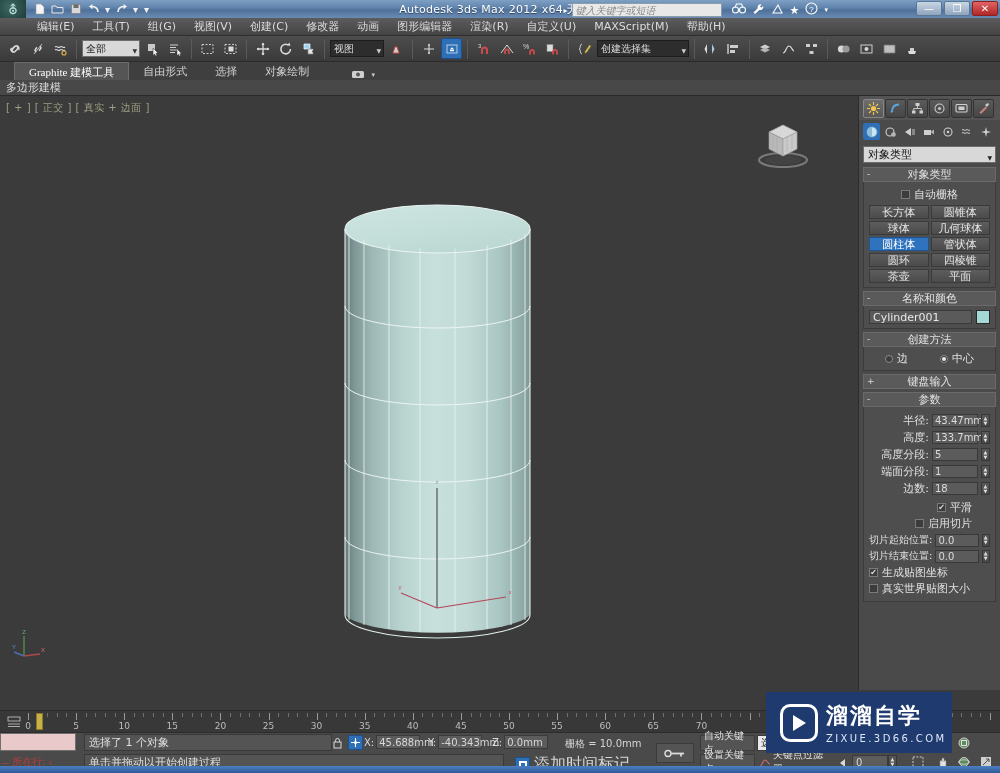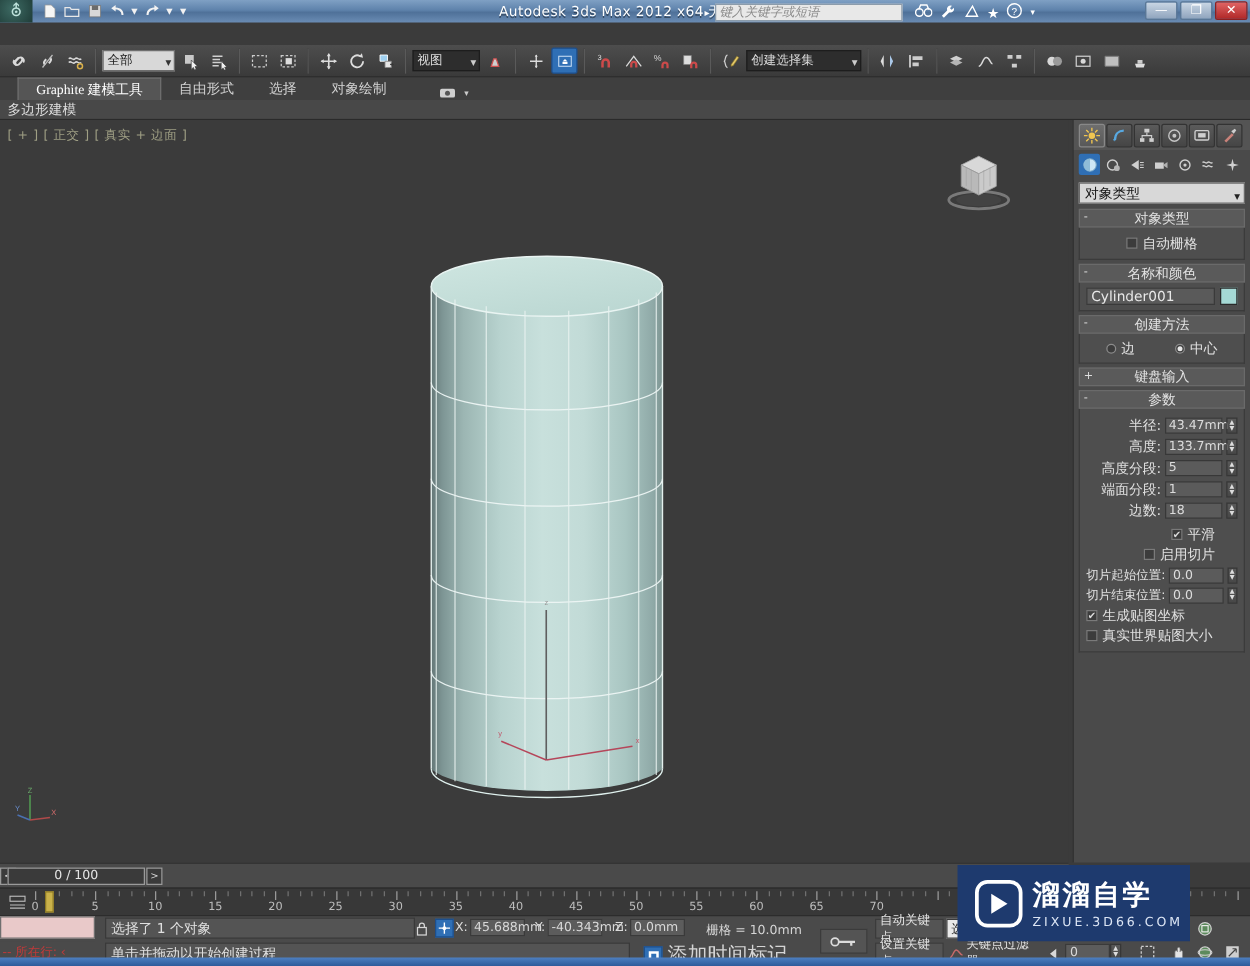--- a/index.html
+++ b/index.html
@@ -398,20 +398,34 @@
         <span style="font-size:7px">▾</span>
       </div>
     </div>
     <div class="wincontrols">
       <div class="wc">—</div>
       <div class="wc">❐</div>
       <div class="wc close">✕</div>
     </div>
   </div>
 
+  <div class="menubar">
+    <div class="menuitem">编辑(E)</div>
+    <div class="menuitem">工具(T)</div>
+    <div class="menuitem">组(G)</div>
+    <div class="menuitem">视图(V)</div>
+    <div class="menuitem">创建(C)</div>
+    <div class="menuitem">修改器</div>
+    <div class="menuitem">动画</div>
+    <div class="menuitem">图形编辑器</div>
+    <div class="menuitem">渲染(R)</div>
+    <div class="menuitem">自定义(U)</div>
+    <div class="menuitem">MAXScript(M)</div>
+    <div class="menuitem">帮助(H)</div>
+  </div>
 
   <div class="toolbar">
     <div class="tbtn">
       <svg width="16" height="14" viewBox="0 0 16 14">
           <path d="M4 8 8 4M6 10a2.6 2.6 0 0 1 0-3.6l2-2a2.6 2.6 0 0 1 3.6 3.6" fill="none" stroke="#d9d9d9" stroke-width="1.5"></path>
           <path d="M10 4a2.6 2.6 0 0 1 0 3.6l-2 2A2.6 2.6 0 0 1 4.4 6" fill="none" stroke="#d9d9d9" stroke-width="1.5"></path>
         </svg>
     </div>
     <div class="tbtn">
       <svg width="16" height="14" viewBox="0 0 16 14">
@@ -781,20 +795,32 @@
     <div class="rollout">
       <div class="rollout-head">
         <span class="pm">-</span>
         <span>对象类型</span>
       </div>
       <div class="rollout-body">
         <div class="chk-row" style="justify-content:center">
           <span class="chkbox"></span>
           <span>自动栅格</span>
         </div>
+        <div class="btngrid">
+          <div class="objbtn">长方体</div>
+          <div class="objbtn">圆锥体</div>
+          <div class="objbtn">球体</div>
+          <div class="objbtn">几何球体</div>
+          <div class="objbtn sel">圆柱体</div>
+          <div class="objbtn">管状体</div>
+          <div class="objbtn">圆环</div>
+          <div class="objbtn">四棱锥</div>
+          <div class="objbtn">茶壶</div>
+          <div class="objbtn">平面</div>
+        </div>
       </div>
     </div>
 
     <div class="rollout">
       <div class="rollout-head">
         <span class="pm">-</span>
         <span>名称和颜色</span>
       </div>
       <div class="rollout-body">
         <div class="name-row">
@@ -887,27 +913,20 @@
           <span>生成贴图坐标</span>
         </div>
         <div class="chk-row">
           <span class="chkbox"></span>
           <span>真实世界贴图大小</span>
         </div>
       </div>
     </div>
   </div>
 
-  <div class="timeslider">
-    <div class="ts-track">
-      <div class="ts-arrow" style="left:0px">&lt;</div>
-      <div class="ts-handle">0 / 100</div>
-      <div class="ts-arrow" style="left:117px">&gt;</div>
-    </div>
-  </div>
 
   <div class="trackbar">
     <div class="tb-icon">
       <svg width="16" height="14" viewBox="0 0 16 14">
           <rect x="2" y="2" width="12" height="4" fill="none" stroke="#bbb" stroke-width=".9"></rect>
           <path d="M2 9h12M2 11.5h12" stroke="#bbb" stroke-width=".9"></path>
         </svg>
     </div>
     <div class="ruler" id="ruler">
         <div class="tick major" style="left: 0px;"></div>

